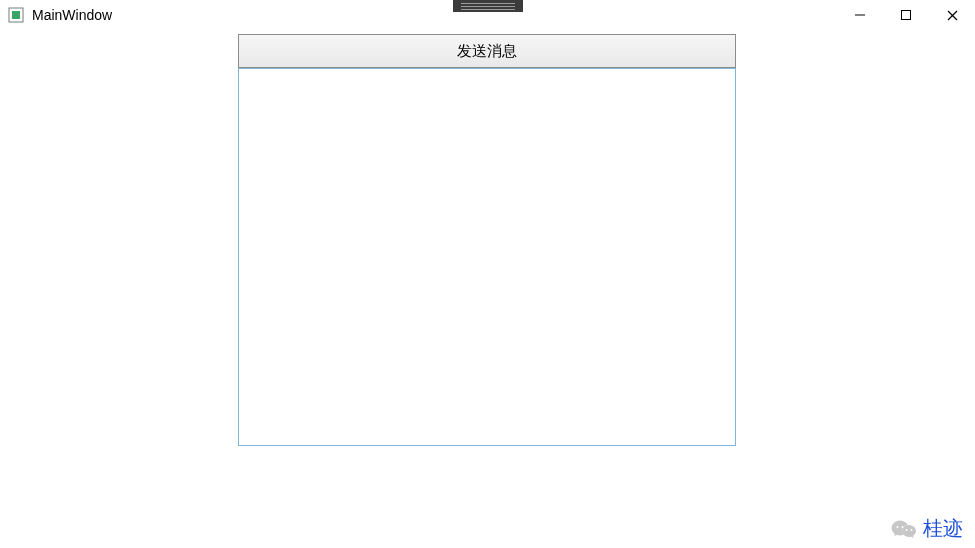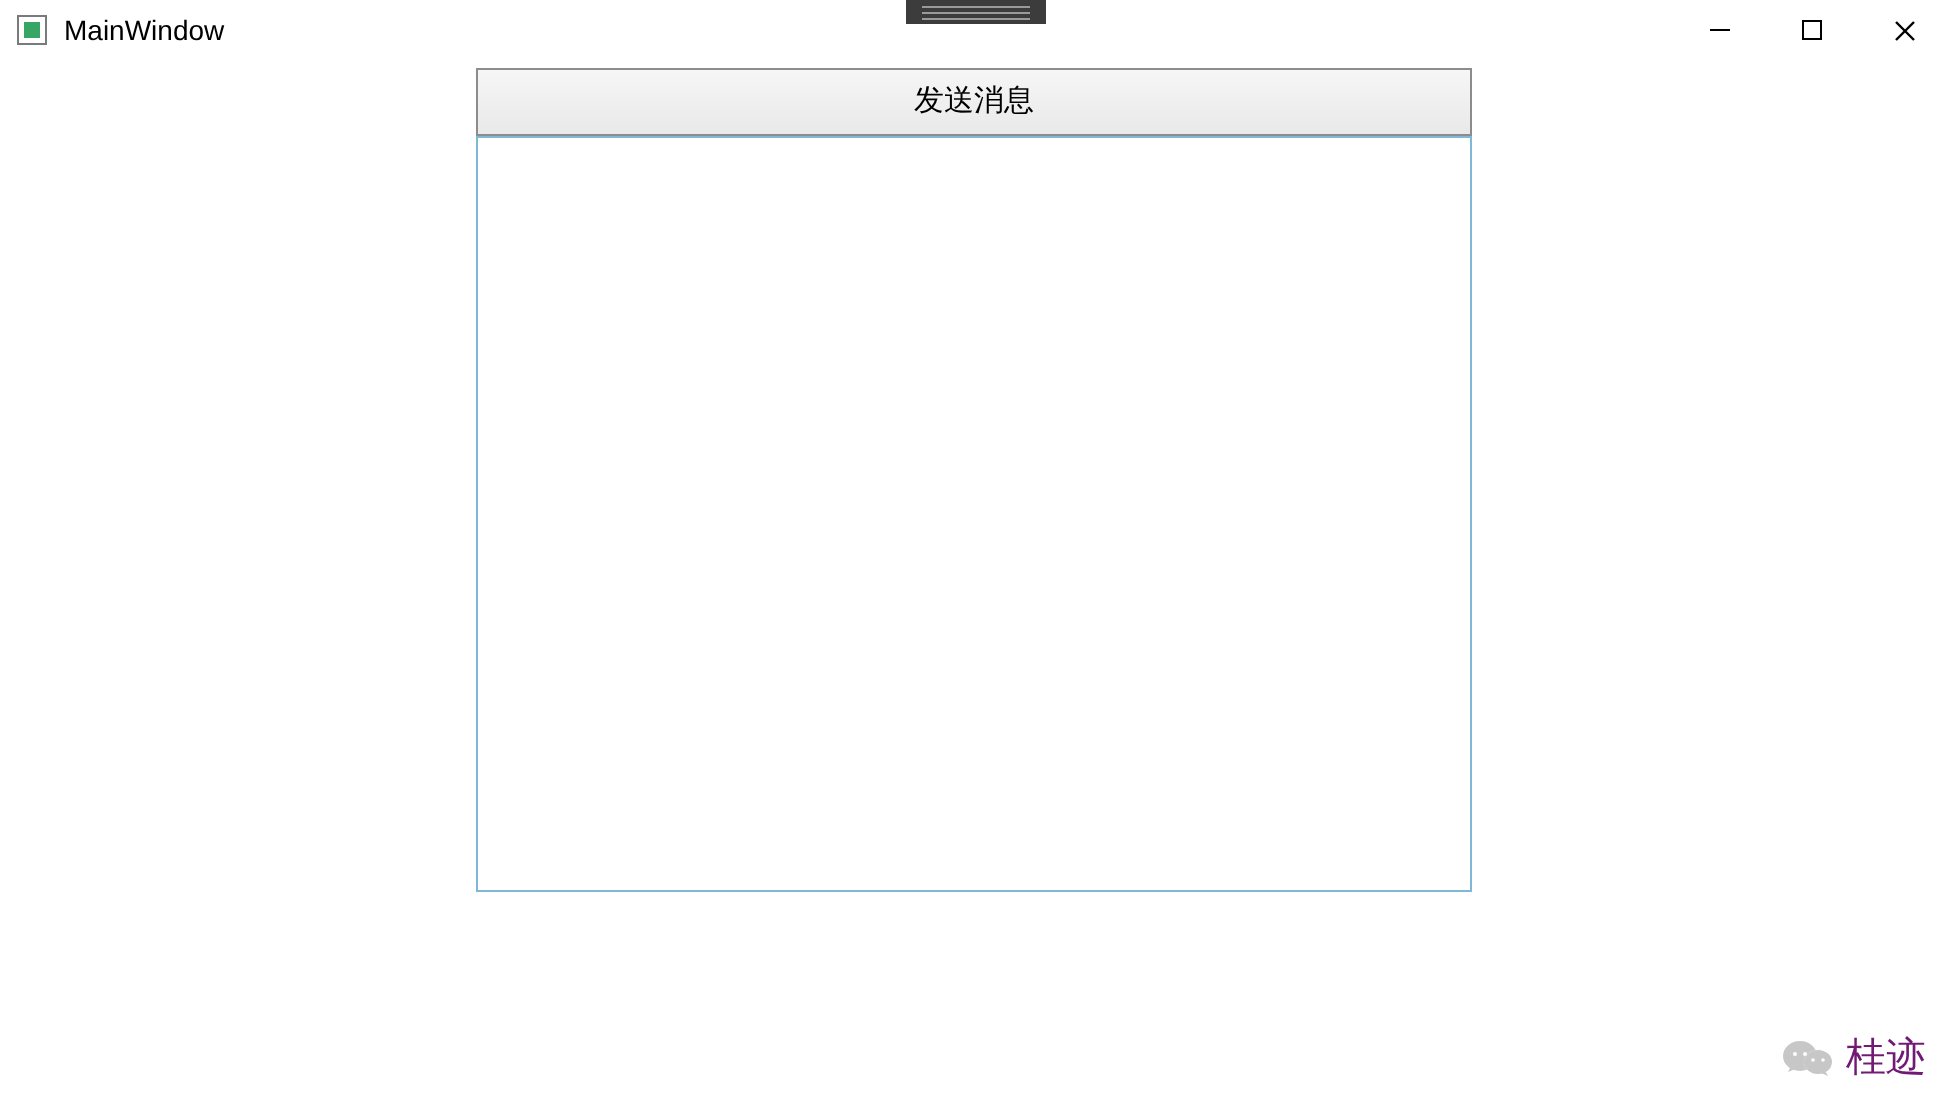--- a/index.html
+++ b/index.html
@@ -96,21 +96,21 @@
     }
 
     
     .watermark {
       position: absolute;
       right: 12px;
       bottom: 6px;
       display: flex;
       align-items: center;
       gap: 6px;
-      color: #701a75;
+      color: #1d4ed8;
       font-size: 20px;
       font-weight: 500;
     }
     .watermark .wm-icon {
       width: 26px;
       height: 20px;
       display: inline-block;
     }
     .watermark .wm-icon svg { display:block; }
   </style>

